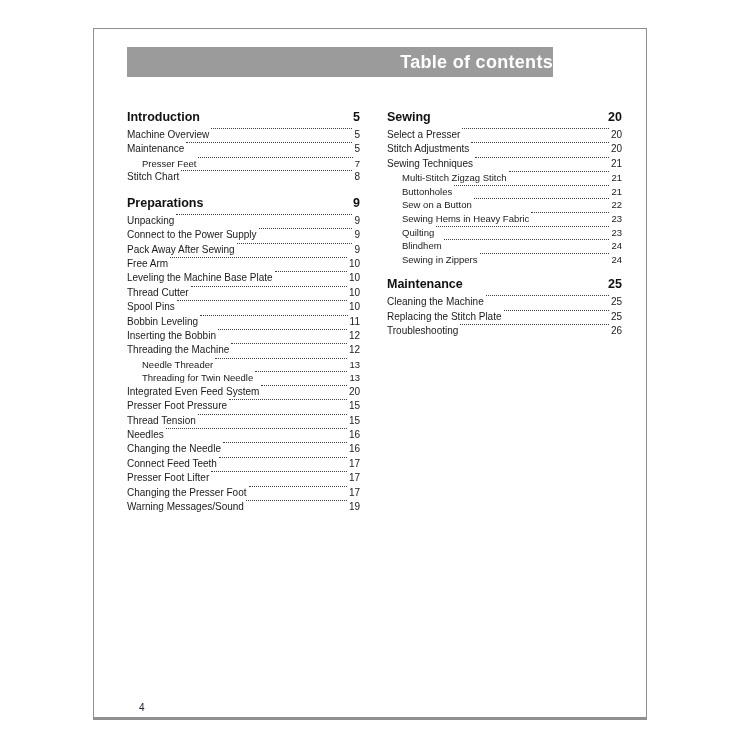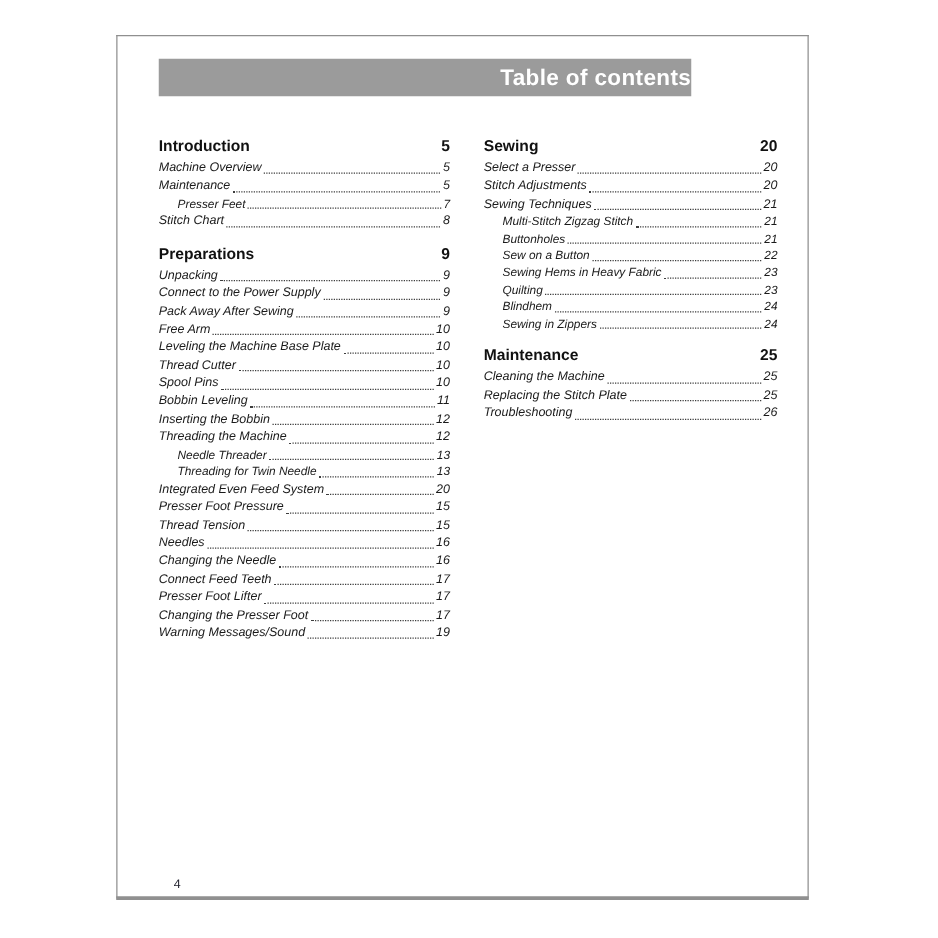--- a/index.html
+++ b/index.html
@@ -52,26 +52,25 @@
     font-weight: bold;
     font-size: 12.5px;
     line-height: 15px;
     margin-top: 11px;
     margin-bottom: 3px;
     color: #111111;
   }
   .toc-section:first-child .section-heading { margin-top: 0; }
 
   .toc-row {
-    display: flex; align-items: flex-end;
+    display: flex; align-items: flex-start;
     font-size: 10px;
     line-height: 14.4px;
     height: 14.4px;
     white-space: nowrap;
-    font-style: italic;
   }
   .toc-row.sub {
     padding-left: 15px;
     font-size: 9.5px;
     line-height: 13.6px;
     height: 13.6px;
   }
   .row-label { flex: 0 0 auto; }
   .leader {
     flex: 1 1 auto;

